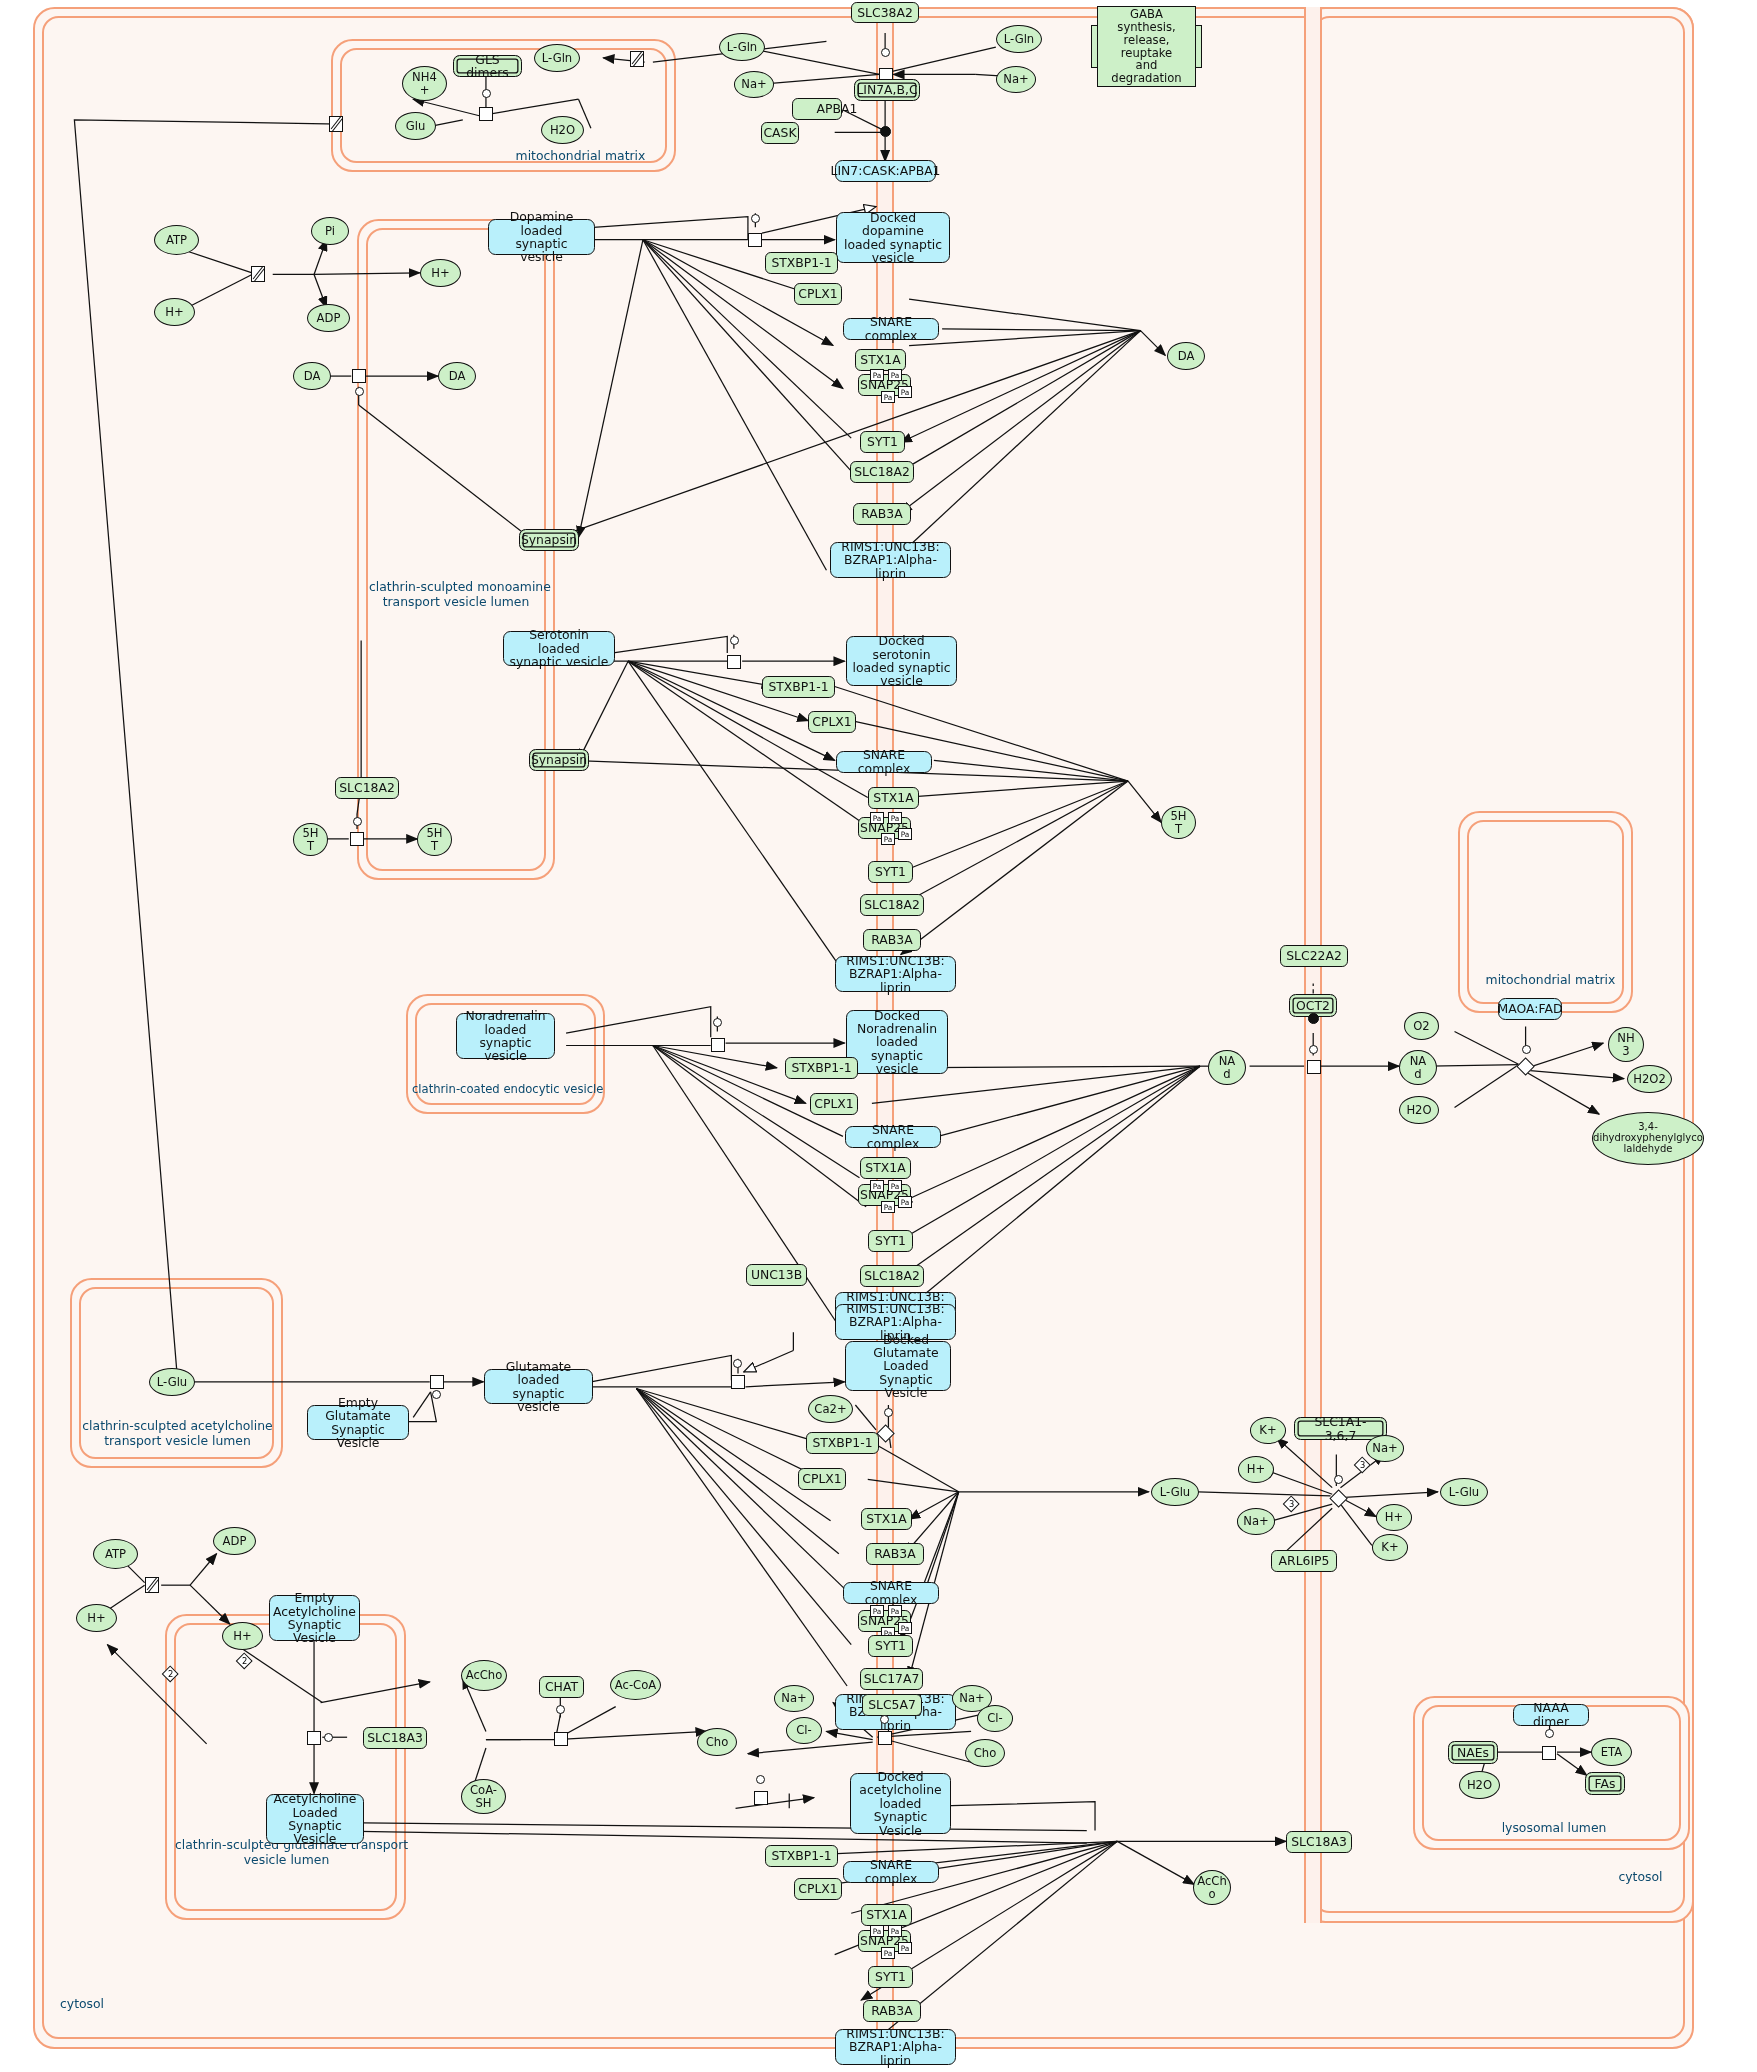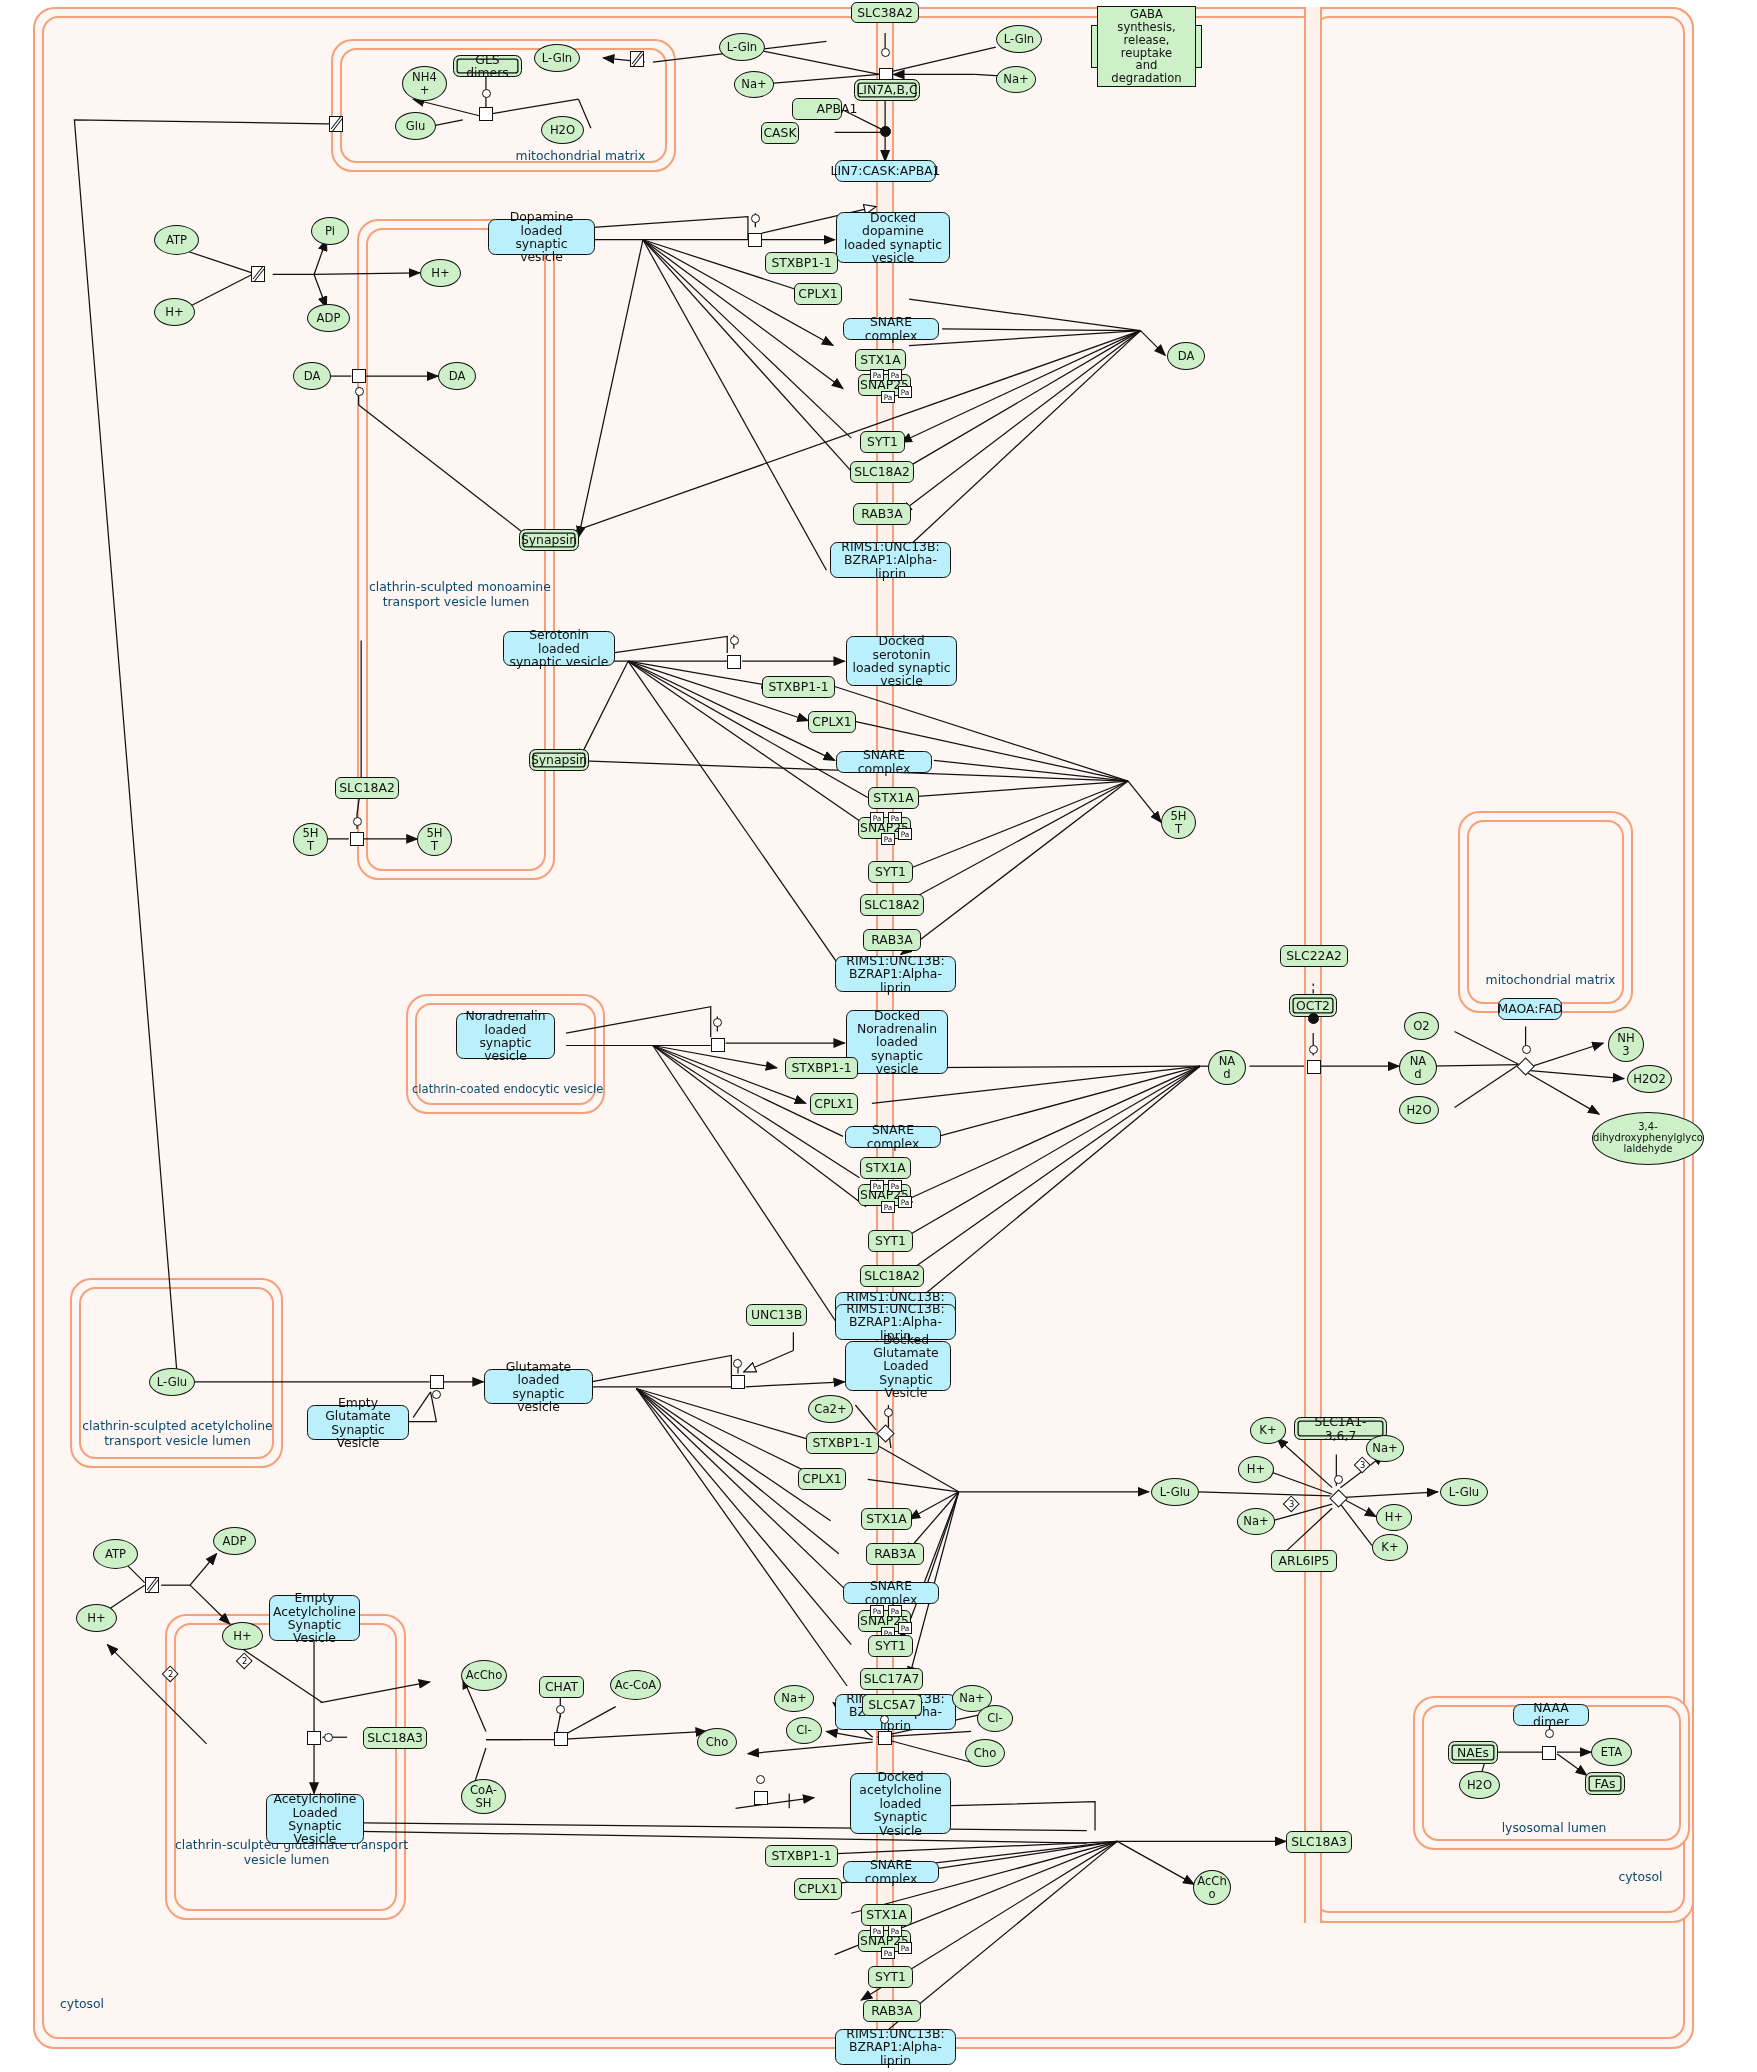--- a/index.html
+++ b/index.html
@@ -479,21 +479,21 @@
 dihydroxyphenylglyco
 laldehyde</div>
 
   <div class="node chem" style="left:149px;top:1368px;width:46px;height:28px;">L-Glu</div>
   <div class="node cplx" style="left:307px;top:1405px;width:102px;height:35px;white-space:pre-line;">Empty Glutamate
 Synaptic Vesicle</div>
   <div class="node cplx" style="left:484px;top:1369px;width:109px;height:35px;white-space:pre-line;">Glutamate loaded
 synaptic vesicle</div>
   <div class="rxn-box" style="left:430px;top:1375px;"></div>
   <div class="cat-circle" style="left:432px;top:1390px;"></div>
-  <div class="node prot" style="left:746px;top:1304px;width:61px;height:21.5px;">UNC13B</div>
+  <div class="node prot" style="left:746px;top:1264px;width:61px;height:21.5px;">UNC13B</div>
   <div class="node cplx" style="left:835px;top:1304px;width:121px;height:36px;white-space:pre-line;">RIMS1:UNC13B:
 BZRAP1:Alpha-liprin</div>
   <div class="node cplx" style="left:845px;top:1341px;width:106px;height:50px;white-space:pre-line;padding-left:20px;">Docked Glutamate
 Loaded Synaptic
 Vesicle</div>
   <div class="node chem" style="left:808px;top:1395px;width:45px;height:28px;">Ca2+</div>
   <div class="rxn-box" style="left:731px;top:1375px;"></div>
   <div class="cat-circle" style="left:733px;top:1359px;"></div>
   <div class="rxn-diamond" style="left:879px;top:1427px;"></div>
   <div class="cat-circle" style="left:884px;top:1408px;"></div>

